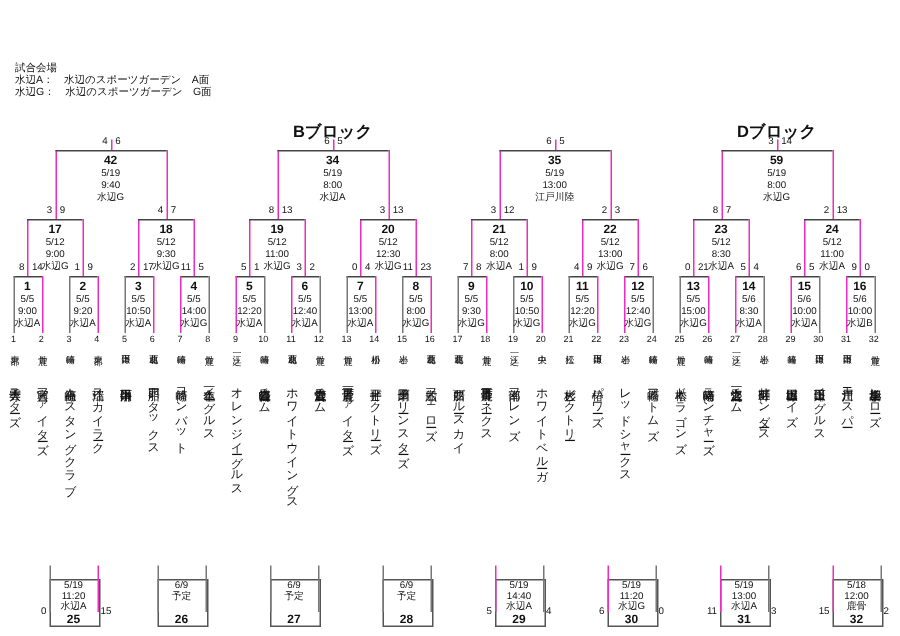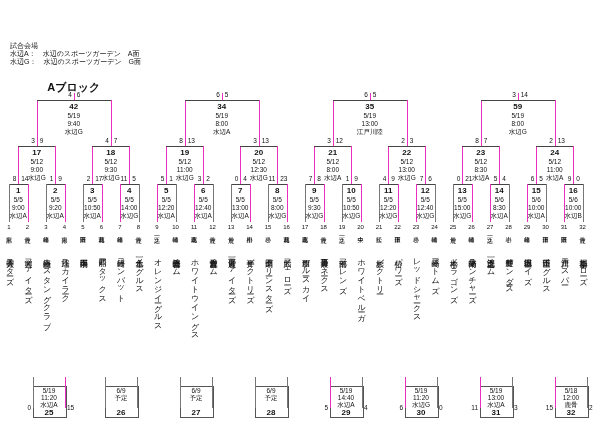--- a/index.html
+++ b/index.html
@@ -87,21 +87,20 @@
       <div class="abs score" style="left: 93.75px; top: 137px; width: 15px; text-align: right;">4</div>
       <div class="abs score" style="left: 113.75px; top: 137px; width: 15px; text-align: left;">7</div>
       <div class="ln" style="left: 36.75px; top: 100px; width: 74px; height: 1px; background: rgb(68, 68, 68);"></div>
       <div class="ln" style="left: 73.75px; top: 93px; width: 1px; height: 7px; background: rgb(238, 44, 190);"></div>
       <div class="abs mnum" style="left: 55.75px; top: 102px; width: 36px;">42</div>
       <div class="abs mtxt" style="left: 55.75px; top: 112px; width: 36px;">5/19</div>
       <div class="abs mtxt" style="left: 55.75px; top: 120px; width: 36px;">9:40</div>
       <div class="abs mtxt" style="left: 55.75px; top: 128px; width: 36px;">水辺G</div>
       <div class="abs score" style="left: 56.75px; top: 91px; width: 15px; text-align: right;">4</div>
       <div class="abs score" style="left: 76.75px; top: 91px; width: 15px; text-align: left;">6</div>
-      <div class="abs blklbl" style="left: 33.75px; top: 80px; width: 80px;">Aブロック</div>
       <div class="abs tnum" style="left: 1px; top: 224px; width: 16px;">1</div>
       <div class="abs vtxt tarea" style="left: 5.5px; top: 232px; height: 22px;">東部</div>
       <div class="abs vtxt tname" style="left: 4.5px; top: 253px; height: 124px;">大雲寺スターズ</div>
       <div class="abs tnum" style="left: 19.5px; top: 224px; width: 16px;">2</div>
       <div class="abs vtxt tarea" style="left: 24px; top: 232px; height: 22px;">鹿骨</div>
       <div class="abs vtxt tname" style="left: 23px; top: 253px; height: 124px;">興宮ファイターズ</div>
       <div class="abs tnum" style="left: 38px; top: 224px; width: 16px;">3</div>
       <div class="abs vtxt tarea" style="left: 42.5px; top: 232px; height: 22px;">篠崎</div>
       <div class="abs vtxt tname" style="left: 41.5px; top: 253px; height: 124px;">上篠崎ムスタングクラブ</div>
       <div class="abs tnum" style="left: 56.5px; top: 224px; width: 16px;">4</div>
@@ -176,20 +175,21 @@
       <div class="abs score" style="left: 241.75px; top: 137px; width: 15px; text-align: right;">3</div>
       <div class="abs score" style="left: 261.75px; top: 137px; width: 15px; text-align: left;">13</div>
       <div class="ln" style="left: 184.75px; top: 100px; width: 74px; height: 1px; background: rgb(68, 68, 68);"></div>
       <div class="ln" style="left: 221.75px; top: 93px; width: 1px; height: 7px; background: rgb(238, 44, 190);"></div>
       <div class="abs mnum" style="left: 203.75px; top: 102px; width: 36px;">34</div>
       <div class="abs mtxt" style="left: 203.75px; top: 112px; width: 36px;">5/19</div>
       <div class="abs mtxt" style="left: 203.75px; top: 120px; width: 36px;">8:00</div>
       <div class="abs mtxt" style="left: 203.75px; top: 128px; width: 36px;">水辺A</div>
       <div class="abs score" style="left: 204.75px; top: 91px; width: 15px; text-align: right;">6</div>
       <div class="abs score" style="left: 224.75px; top: 91px; width: 15px; text-align: left;">5</div>
+      <div class="abs blklbl" style="left: 181.75px; top: 80px; width: 80px;">Bブロック</div>
       <div class="abs tnum" style="left: 149px; top: 224px; width: 16px;">9</div>
       <div class="abs vtxt tarea" style="left: 153.5px; top: 232px; height: 22px;">一之江</div>
       <div class="abs vtxt tname" style="left: 152.5px; top: 253px; height: 124px;">オレンジイーグルス</div>
       <div class="abs tnum" style="left: 167.5px; top: 224px; width: 16px;">10</div>
       <div class="abs vtxt tarea" style="left: 172px; top: 232px; height: 22px;">篠崎</div>
       <div class="abs vtxt tname" style="left: 171px; top: 253px; height: 124px;">篠崎混合チーム</div>
       <div class="abs tnum" style="left: 186px; top: 224px; width: 16px;">11</div>
       <div class="abs vtxt tarea" style="left: 190.5px; top: 232px; height: 22px;">葛西北</div>
       <div class="abs vtxt tname" style="left: 189.5px; top: 253px; height: 124px;">ホワイトウイングス</div>
       <div class="abs tnum" style="left: 204.5px; top: 224px; width: 16px;">12</div>
@@ -352,20 +352,21 @@
       <div class="abs score" style="left: 537.75px; top: 137px; width: 15px; text-align: right;">2</div>
       <div class="abs score" style="left: 557.75px; top: 137px; width: 15px; text-align: left;">13</div>
       <div class="ln" style="left: 480.75px; top: 100px; width: 74px; height: 1px; background: rgb(68, 68, 68);"></div>
       <div class="ln" style="left: 517.75px; top: 93px; width: 1px; height: 7px; background: rgb(238, 44, 190);"></div>
       <div class="abs mnum" style="left: 499.75px; top: 102px; width: 36px;">59</div>
       <div class="abs mtxt" style="left: 499.75px; top: 112px; width: 36px;">5/19</div>
       <div class="abs mtxt" style="left: 499.75px; top: 120px; width: 36px;">8:00</div>
       <div class="abs mtxt" style="left: 499.75px; top: 128px; width: 36px;">水辺G</div>
       <div class="abs score" style="left: 500.75px; top: 91px; width: 15px; text-align: right;">3</div>
       <div class="abs score" style="left: 520.75px; top: 91px; width: 15px; text-align: left;">14</div>
+      <div class="abs blklbl" style="left: 477.75px; top: 80px; width: 80px;">Dブロック</div>
       <div class="abs tnum" style="left: 445px; top: 224px; width: 16px;">25</div>
       <div class="abs vtxt tarea" style="left: 449.5px; top: 232px; height: 22px;">鹿骨</div>
       <div class="abs vtxt tname" style="left: 448.5px; top: 253px; height: 124px;">松本ドラゴンズ</div>
       <div class="abs tnum" style="left: 463.5px; top: 224px; width: 16px;">26</div>
       <div class="abs vtxt tarea" style="left: 468px; top: 232px; height: 22px;">篠崎</div>
       <div class="abs vtxt tname" style="left: 467px; top: 253px; height: 124px;">南篠崎ランチャーズ</div>
       <div class="abs tnum" style="left: 482px; top: 224px; width: 16px;">27</div>
       <div class="abs vtxt tarea" style="left: 486.5px; top: 232px; height: 22px;">一之江</div>
       <div class="abs vtxt tname" style="left: 485.5px; top: 253px; height: 124px;">一之江混合チーム</div>
       <div class="abs tnum" style="left: 500.5px; top: 224px; width: 16px;">28</div>

